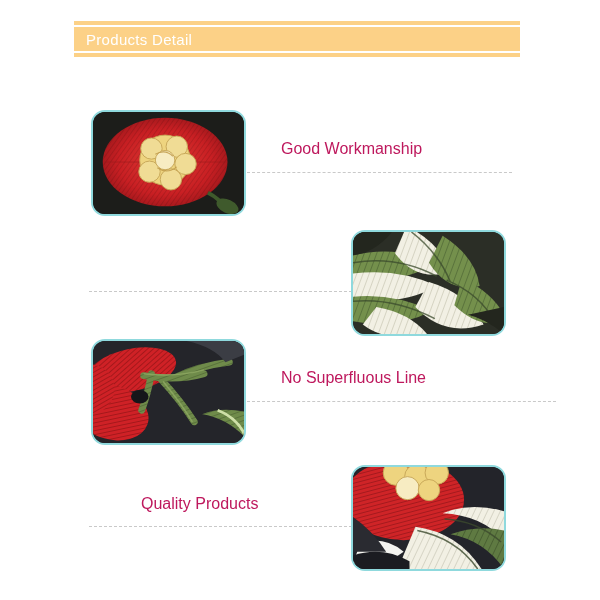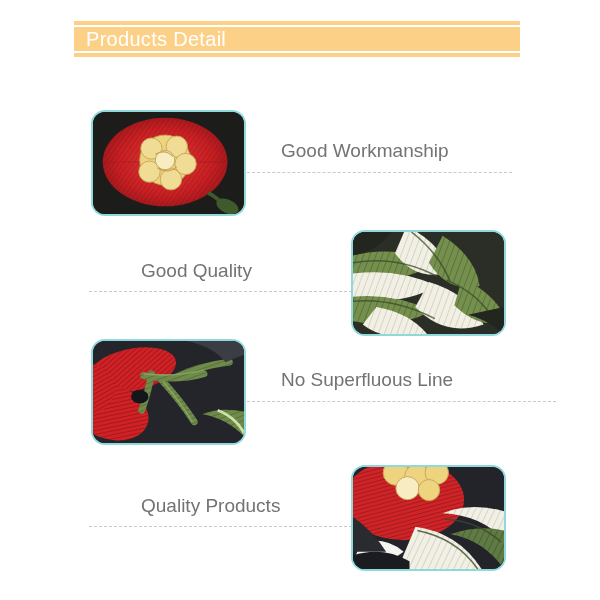--- a/index.html
+++ b/index.html
@@ -39,21 +39,21 @@
     top: 6px;
     width: 100%;
     height: 24px;
     background: #fcd187;
   }
   #header-title {
     position: absolute;
     left: 12px;
     top: 50%;
     transform: translateY(-50%);
-    font-size: 20px;
+    font-size: 15px;
     color: #ffffff;
     letter-spacing: .3px;
     white-space: nowrap;
   }
 
   
   .feature-row {
     position: absolute;
     left: 0;
     width: 600px;
@@ -74,22 +74,22 @@
     overflow: hidden;
     box-sizing: border-box;
     background: #1e1e22;
   }
   .thumb.left  { left: 91px; }
   .thumb.right { left: 351px; }
 
   .label {
     position: absolute;
     top: 36px;
-    font-size: 19px;
-    color: #737373;
+    font-size: 16px;
+    color: #be185d;
     white-space: nowrap;
   }
   .label.right-side { left: 281px; }
   .label.left-side  { left: 141px; }
 
   .dash {
     position: absolute;
     height: 0;
     border-top: 1px dashed #c9c9c9;
   }
@@ -153,21 +153,20 @@
         <path d="M118 84 q12 6 20 18" stroke="#3f5a2c" stroke-width="4" fill="none"></path>
         <ellipse cx="138" cy="98" rx="12" ry="7" fill="#3f5a2c" transform="rotate(25 138 98)"></ellipse>
       </svg>
     </div>
   </div>
   <span class="label right-side">Good Workmanship</span>
   <div class="dash from-left"></div>
 </div>
 
 <div class="feature-row r2">
-  <span class="label left-side">Good Quality</span>
   <div class="dash from-right"></div>
   <div class="thumb right">
     <div class="art">
       <svg viewBox="0 0 155 106" preserveAspectRatio="none">
         <defs>
           <pattern id="leafw" width="6" height="5" patternUnits="userSpaceOnUse" patternTransform="rotate(20)">
             <rect width="6" height="5" fill="#f2f0e4"></rect>
             <line x1="0" y1="0" x2="0" y2="5" stroke="#c9c7b4" stroke-width="1.4"></line>
           </pattern>
           <pattern id="leafg" width="6" height="5" patternUnits="userSpaceOnUse" patternTransform="rotate(20)">

